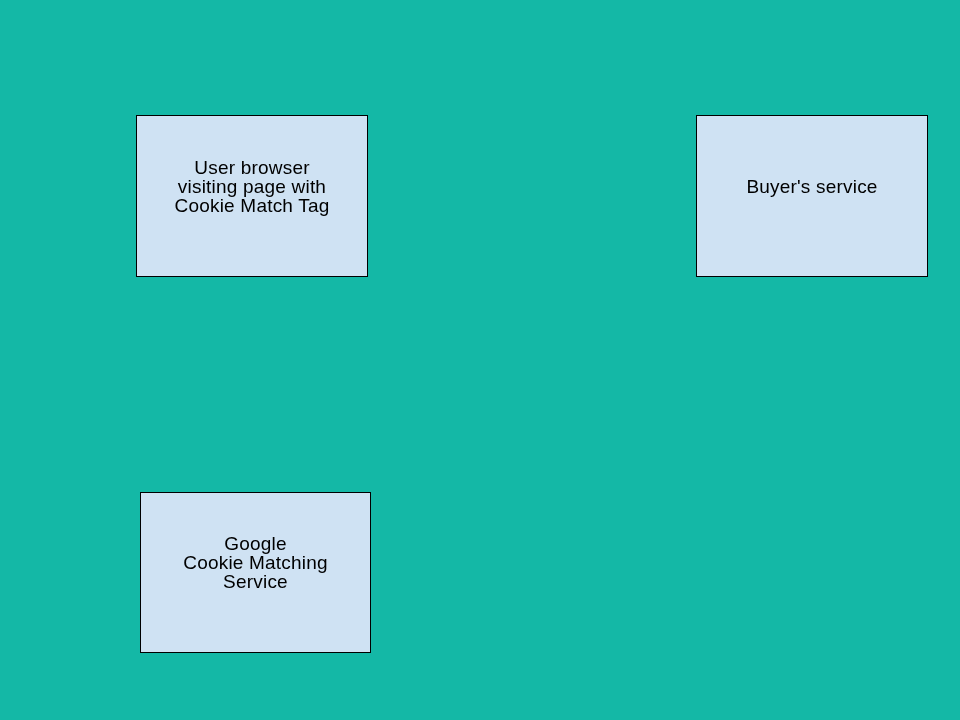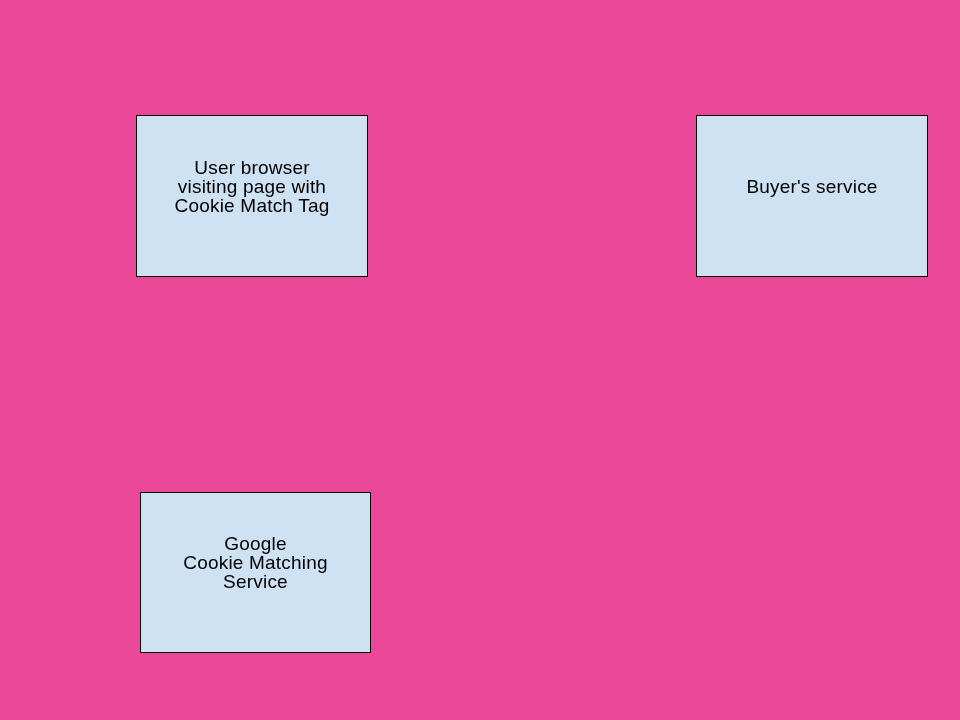--- a/index.html
+++ b/index.html
@@ -12,21 +12,21 @@
     background: #000000;
     overflow: hidden;
     font-family: "Liberation Sans", sans-serif;
     position: relative;
   }
   .canvas {
     position: absolute;
     left: 0; top: 0;
     width: 960px;
     height: 720px;
-    background: #ec4899;
+    background: #14b8a6;
   }
   .node {
     position: absolute;
     box-sizing: border-box;
     background: #cfe2f3;
     border: 1px solid #000000;
     display: flex;
     align-items: center;
     justify-content: center;
     text-align: center;

